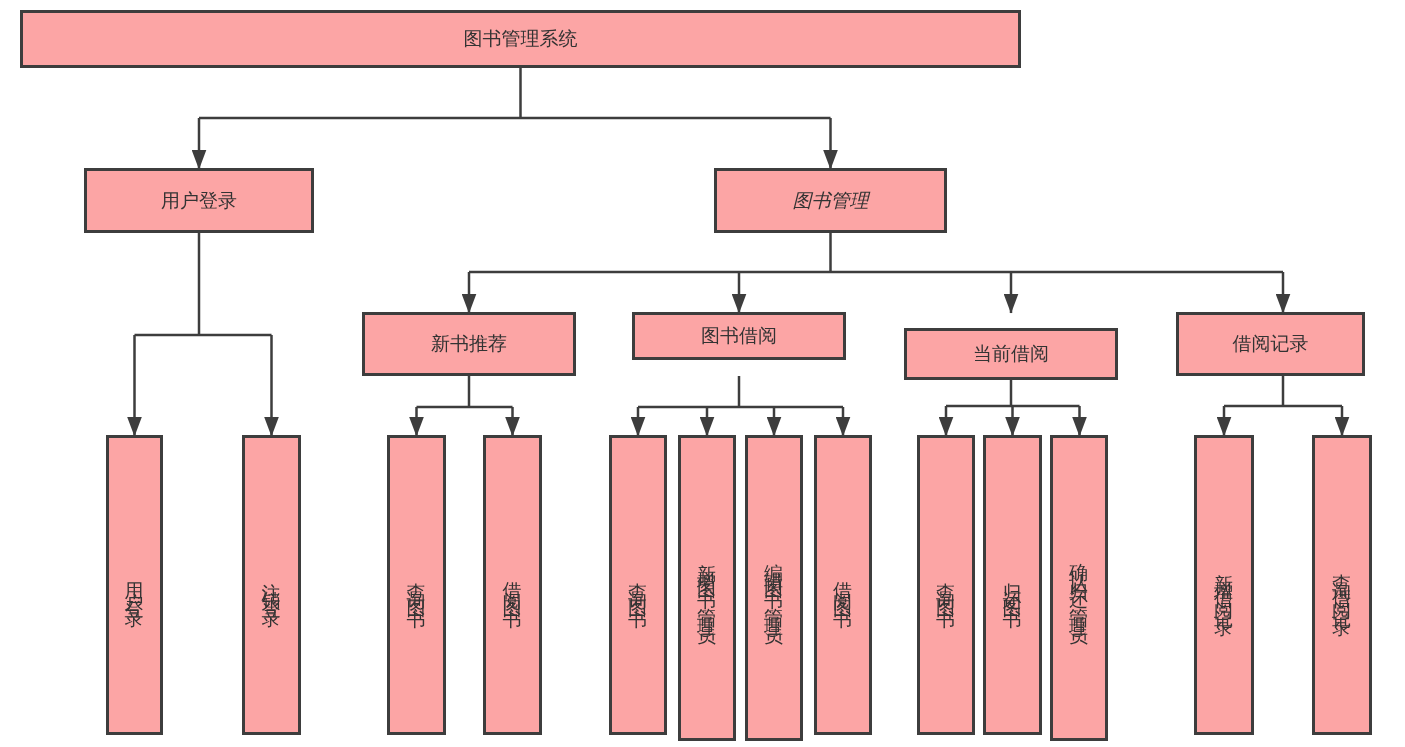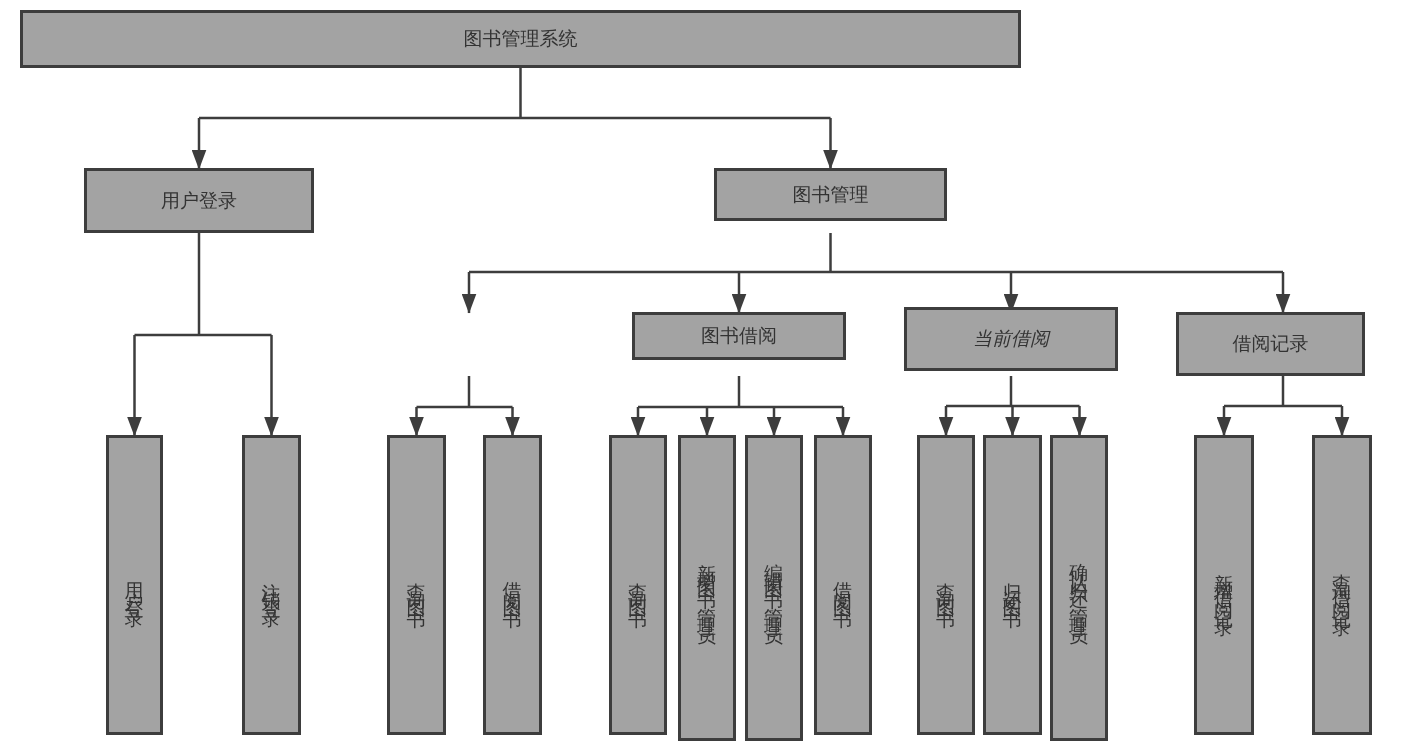--- a/index.html
+++ b/index.html
@@ -16,21 +16,21 @@
     font-family:"Liberation Sans","DejaVu Sans",sans-serif;
     overflow:hidden;
   }
   #connectors{position:absolute;left:0;top:0;z-index:1;}
   #connectors path{stroke:var(--line);stroke-width:2.5;fill:none;}
   #connectors marker path{fill:var(--line);stroke:none;}
   .node{
     position:absolute;
     box-sizing:border-box;
     border:3px solid var(--line);
-    background:#a3a3a3;
+    background:#fca5a5;
     display:flex;align-items:center;justify-content:center;
     color:var(--text);
     font-size:19px;
     z-index:2;
   }
   .leaf .vtext{
     writing-mode:vertical-lr;
     line-height:1;
     letter-spacing:9px;
     white-space:nowrap;
@@ -97,28 +97,31 @@
     <path d="M1342,406 L1342,436" marker-end="url(#arw)"></path>
   </svg>
 
   <div class="node" style="left:20px;top:10px;width:1001px;height:58px;">
     <span>图书管理系统</span>
   </div>
 
   <div class="node" style="left:84px;top:168px;width:230px;height:65px;">
     <span>用户登录</span>
   </div>
-  <div class="node" style="left:714px;top:168px;width:233px;height:53px;">
+  <div class="node" style="left:714px;top:168px;width:233px;height:65px;font-style:italic;">
     <span>图书管理</span>
   </div>
 
+  <div class="node" style="left:362px;top:312px;width:214px;height:64px;">
+    <span>新书推荐</span>
+  </div>
   <div class="node" style="left:632px;top:312px;width:214px;height:48px;">
     <span>图书借阅</span>
   </div>
-  <div class="node" style="left:904px;top:307px;width:214px;height:64px;font-style:italic;">
+  <div class="node" style="left:904px;top:328px;width:214px;height:52px;">
     <span>当前借阅</span>
   </div>
   <div class="node" style="left:1176px;top:312px;width:189px;height:64px;">
     <span>借阅记录</span>
   </div>
 
   <div class="node leaf" style="left:106px;top:435px;width:57px;height:300px;">
     <span class="vtext">用户登录</span>
   </div>
   <div class="node leaf" style="left:242px;top:435px;width:59px;height:300px;">

